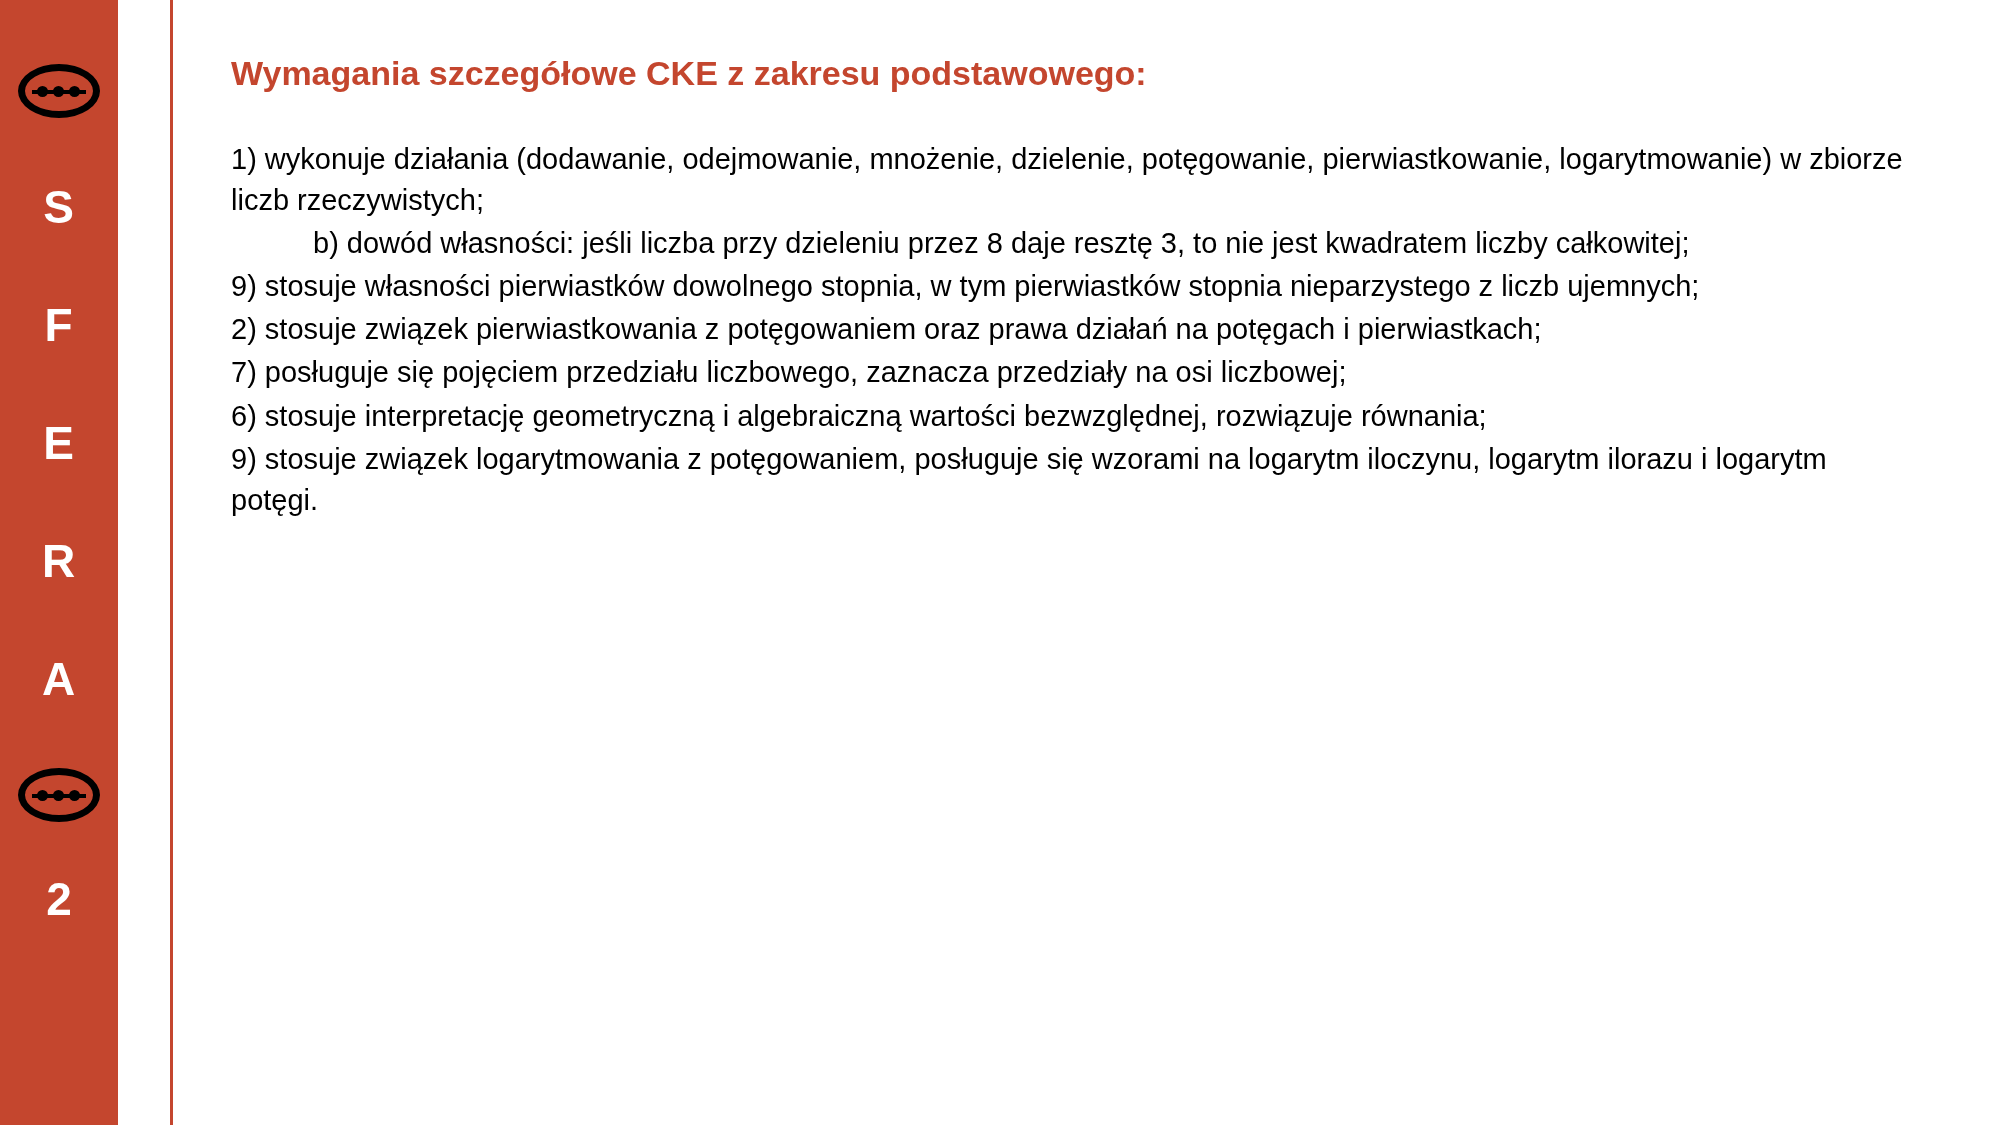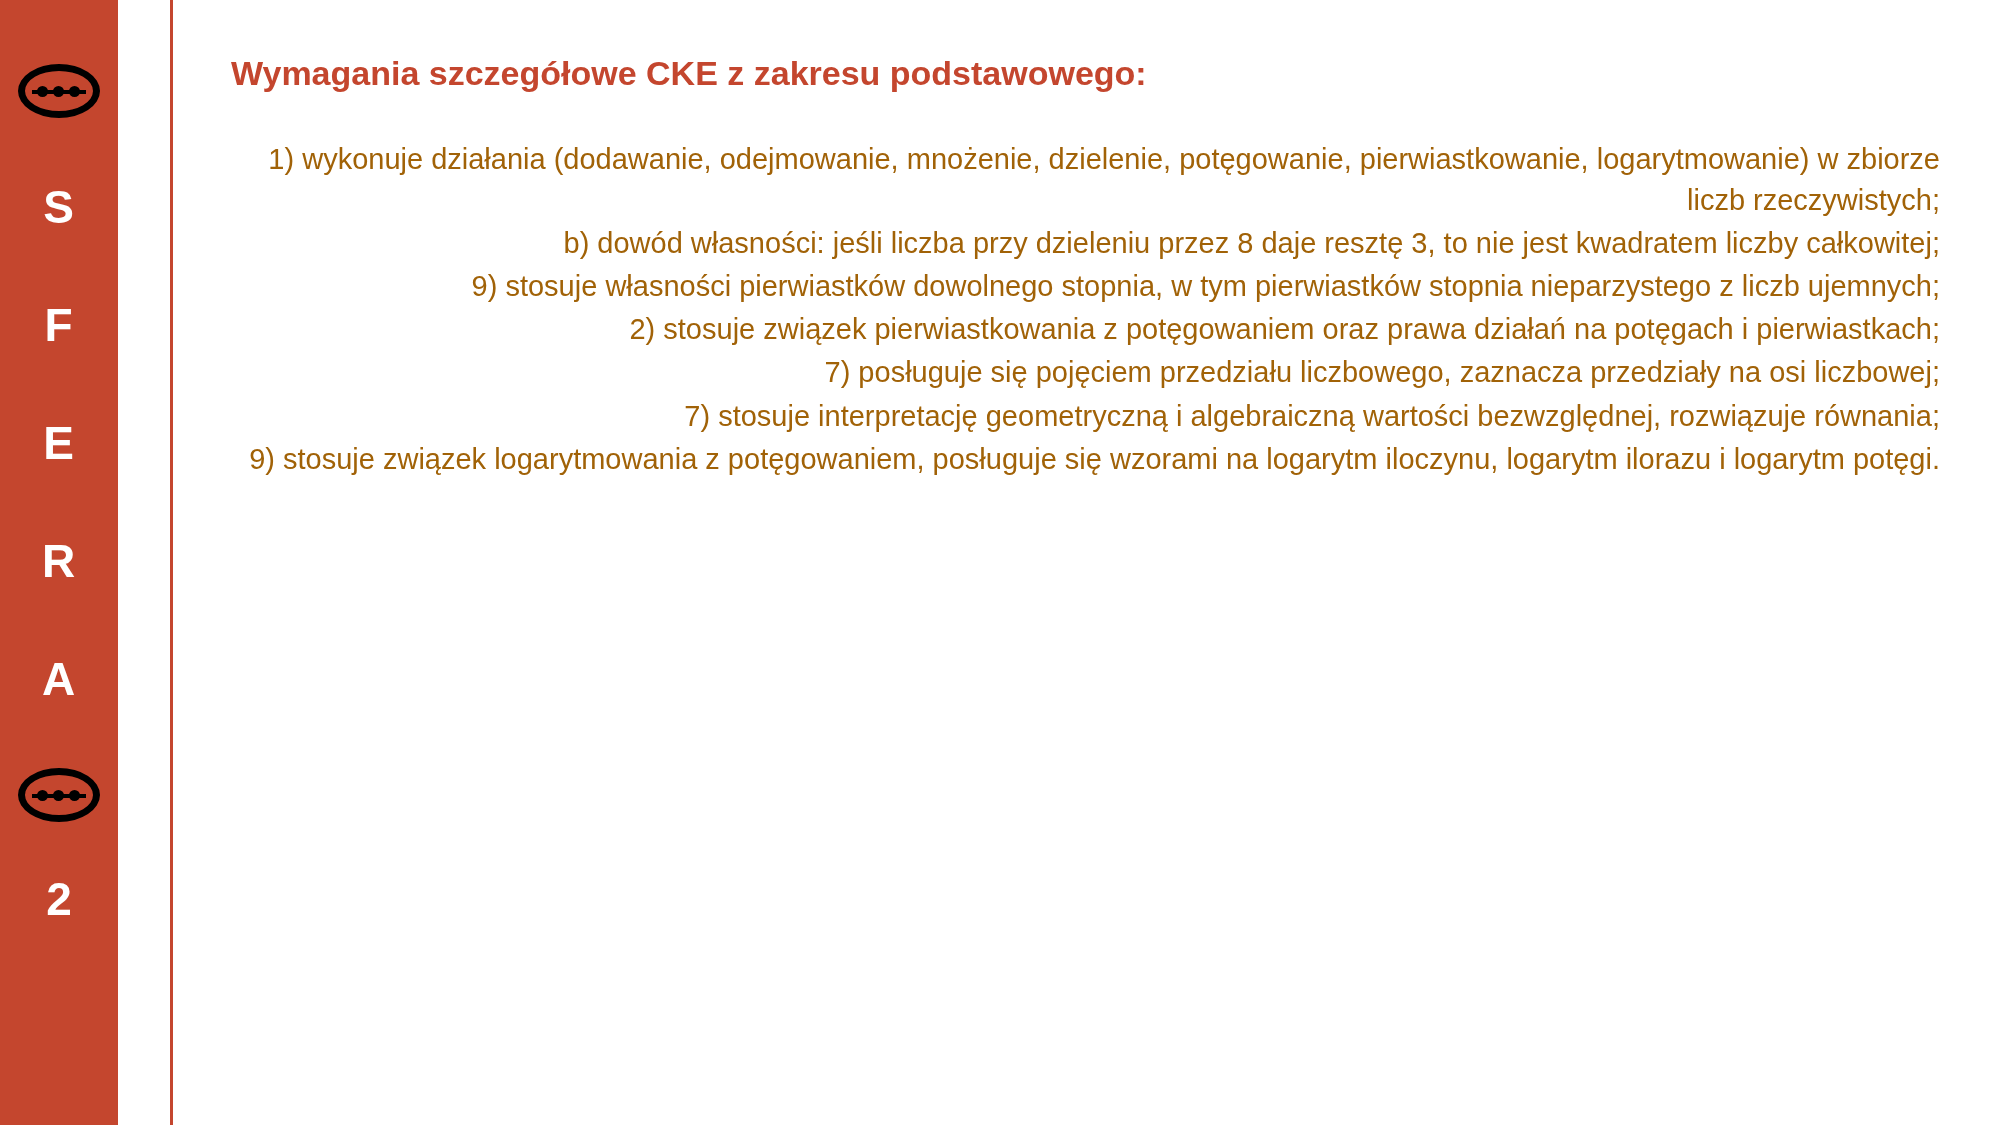--- a/index.html
+++ b/index.html
@@ -93,35 +93,34 @@
     position: absolute;
     left: 14px;
     top: 25.5px;
     width: 54px;
     height: 4px;
     background: #000000;
   }
   
   .content {
     flex: 1;
-    padding: 52px 60px 0 58px;
+    padding: 52px 88px 0 58px;
     box-sizing: border-box;
   }
   .title {
     color: #c4462e;
     font-weight: bold;
     font-size: 34px;
     line-height: 1.25;
     margin: 0 0 44px 0;
   }
   .body-text {
-    color: #a16207;
+    color: #000000;
     font-size: 29px;
     line-height: 1.42;
-    text-align: right;
   }
   .line {
     margin: 0 0 2px 0;
     white-space: normal;
   }
   .line.sub {
     padding-left: 82px;
   }
 </style>
 </head>
@@ -162,18 +161,18 @@
 
   <div class="content">
     <h1 class="title">Wymagania szczegółowe CKE z zakresu podstawowego:</h1>
 
     <div class="body-text">
       <p class="line">1) wykonuje działania (dodawanie, odejmowanie, mnożenie, dzielenie, potęgowanie, pierwiastkowanie, logarytmowanie) w zbiorze liczb rzeczywistych;</p>
       <p class="line sub">b) dowód własności: jeśli liczba przy dzieleniu przez 8 daje resztę 3, to nie jest kwadratem liczby całkowitej;</p>
       <p class="line">9) stosuje własności pierwiastków dowolnego stopnia, w tym pierwiastków stopnia nieparzystego z liczb ujemnych;</p>
       <p class="line">2) stosuje związek pierwiastkowania z potęgowaniem oraz prawa działań na potęgach i pierwiastkach;</p>
       <p class="line">7) posługuje się pojęciem przedziału liczbowego, zaznacza przedziały na osi liczbowej;</p>
-      <p class="line">7) stosuje interpretację geometryczną i algebraiczną wartości bezwzględnej, rozwiązuje równania;</p>
+      <p class="line">6) stosuje interpretację geometryczną i algebraiczną wartości bezwzględnej, rozwiązuje równania;</p>
       <p class="line">9) stosuje związek logarytmowania z potęgowaniem, posługuje się wzorami na logarytm iloczynu, logarytm ilorazu i logarytm potęgi.</p>
     </div>
   </div>
 
 </div>
 
 </body></html>

